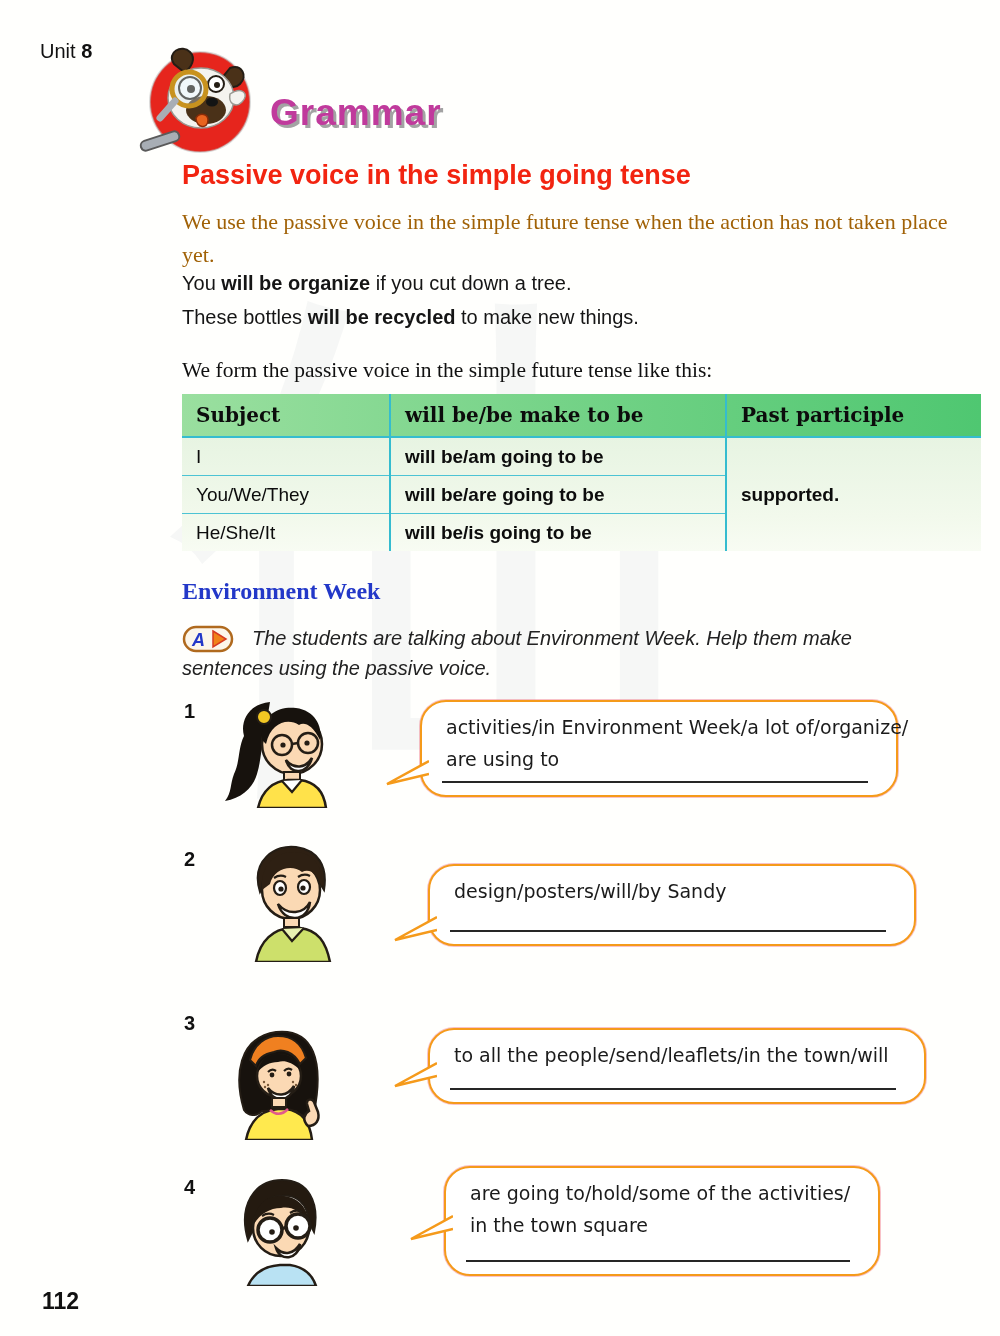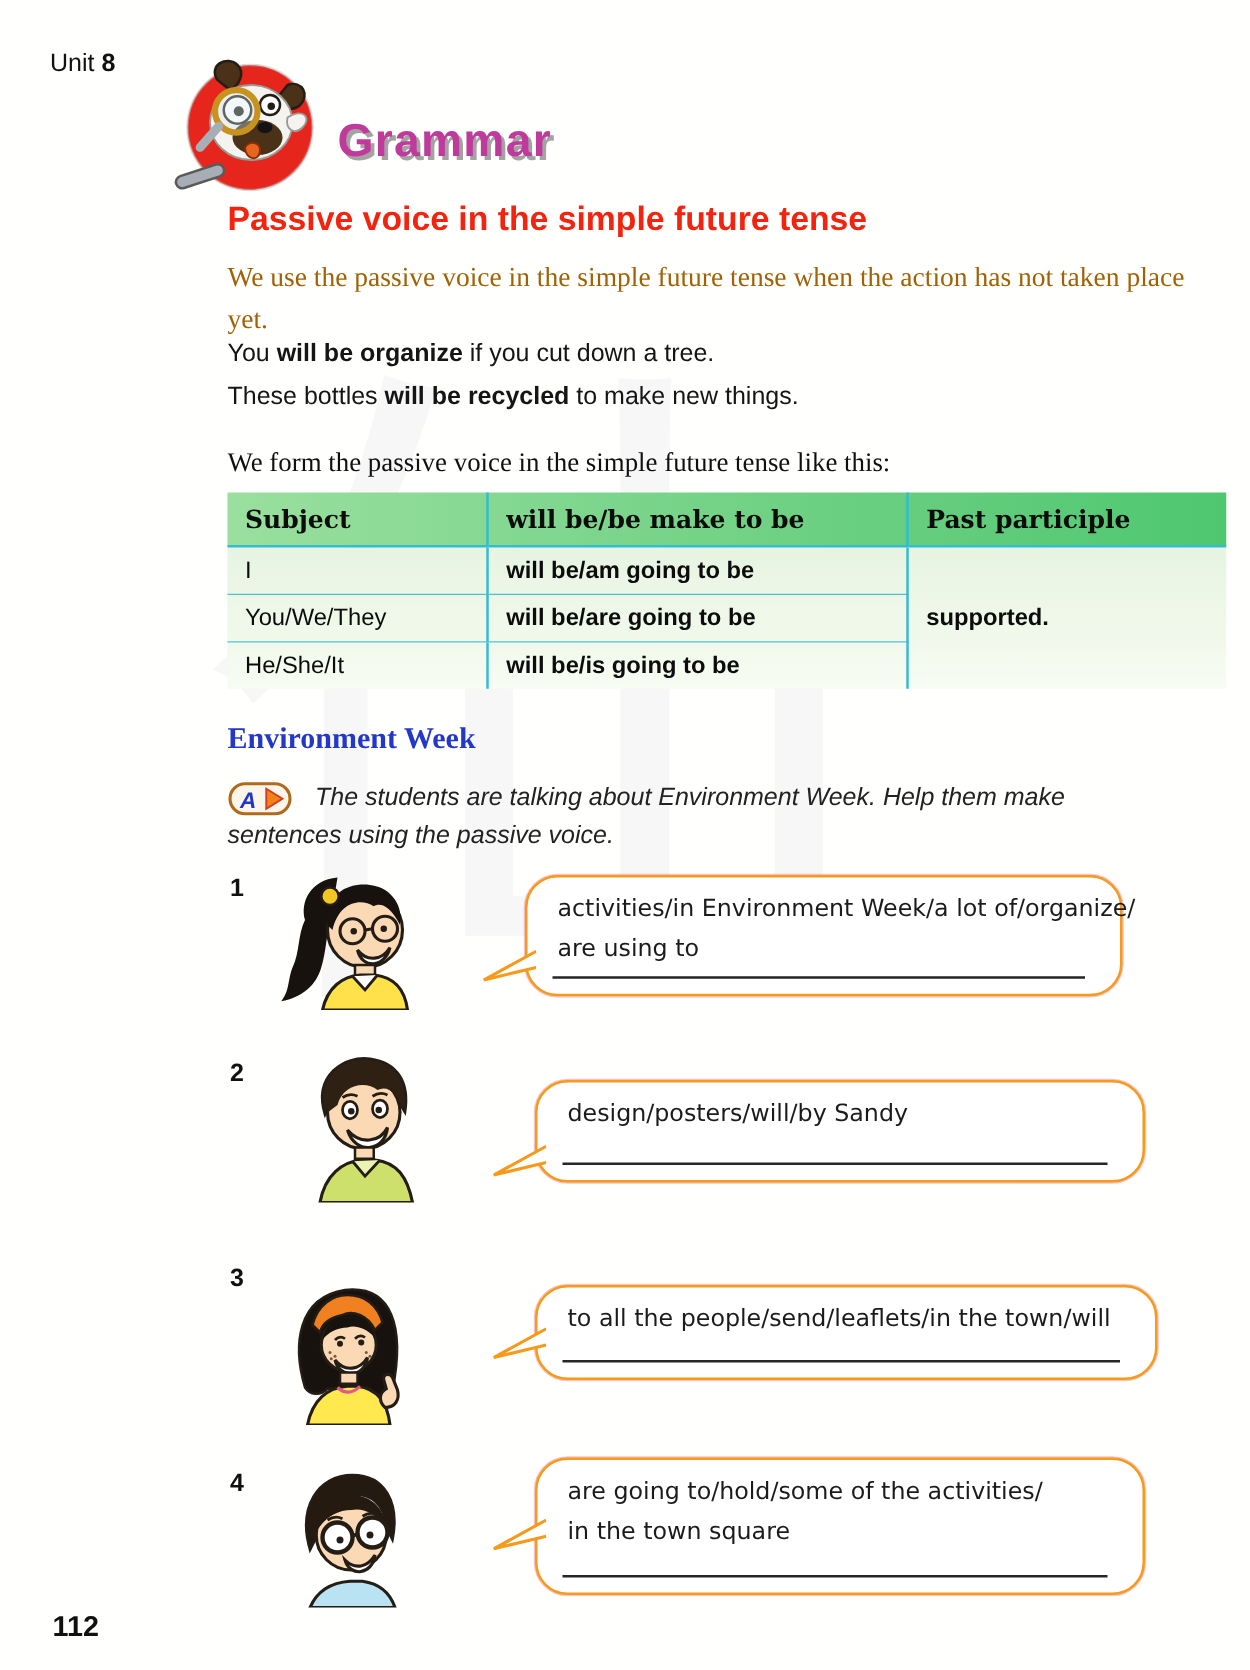--- a/index.html
+++ b/index.html
@@ -106,21 +106,21 @@
     <line x1="37" y1="59" x2="22" y2="76" stroke="#a8aeb5" stroke-width="7" stroke-linecap="round"></line>
 
     <ellipse cx="74" cy="60" rx="6" ry="4.5" fill="#141414"></ellipse>
     <path d="M58 76 C58 86 70 88 70 78 C70 72 62 70 58 76 Z" fill="#e8641f" stroke="#8a2c08" stroke-width="1.5"></path>
 
     <path d="M92 52 C104 44 112 52 104 60 C98 66 90 62 92 52 Z" fill="#f4f3ef" stroke="#9a9a94" stroke-width="1.5"></path>
   </svg>
 
   <div class="abs grammar-title">Grammar</div>
 
-  <h1 class="abs red-title">Passive voice in the simple future tense</h1>
+  <h1 class="abs red-title">Passive voice in the simple going tense</h1>
 
   <p class="abs serif-para">We use the passive voice in the simple future tense when the action has not taken place yet.</p>
 
   <p class="abs example"><span>You </span><b>will be organize</b><span> if you cut down a tree.</span></p>
 
   <p class="abs example example2"><span>These bottles </span><b>will be recycled</b><span> to make new things.</span></p>
 
   <p class="abs serif-line">We form the passive voice in the simple future tense like this:</p>
 
   <table class="abs gtable">
@@ -244,21 +244,21 @@
     <circle cx="52" cy="60" r="12" fill="#fff" stroke="#241d15" stroke-width="3.5"></circle>
     <circle cx="80" cy="56" r="12" fill="#fff" stroke="#241d15" stroke-width="3.5"></circle>
     <line x1="63" y1="59" x2="69" y2="57" stroke="#241d15" stroke-width="3"></line>
     <circle cx="54" cy="62" r="2.8" fill="#241d15"></circle>
       <circle cx="78" cy="58" r="2.8" fill="#241d15"></circle>
     <path d="M44 46 Q50 42 56 45" fill="none" stroke="#241d15" stroke-width="2.2"></path>
     <path d="M72 43 Q78 39 84 42" fill="none" stroke="#241d15" stroke-width="2.2"></path>
     <path d="M58 78 C66 86 76 84 82 74 C80 90 62 92 58 78 Z" fill="#fff" stroke="#241d15" stroke-width="2.5"></path>
     <path d="M30 116 C36 102 48 96 62 95 L72 95 C86 97 94 104 98 116 Z" fill="#b9e2f3" stroke="#241d15" stroke-width="2.5"></path>
   </svg>
-  <div class="bubble" style="left:428px;top:1166px;width:488px;height:110px;">
+  <div class="bubble" style="left:444px;top:1166px;width:436px;height:110px;">
     <svg class="tail" style="top:42%;" viewBox="0 0 44 30">
         <path d="M44 3 L2 26 L44 16" fill="#ffffff" stroke="#f59a1a" stroke-width="2.5"></path>
       </svg>
     <div class="bubble-line">are going to/hold/some of the activities/</div>
     <div class="bubble-line">in the town square</div>
     <div class="answer-line"></div>
   </div>
 
   <div class="abs page-number">112</div>
 

